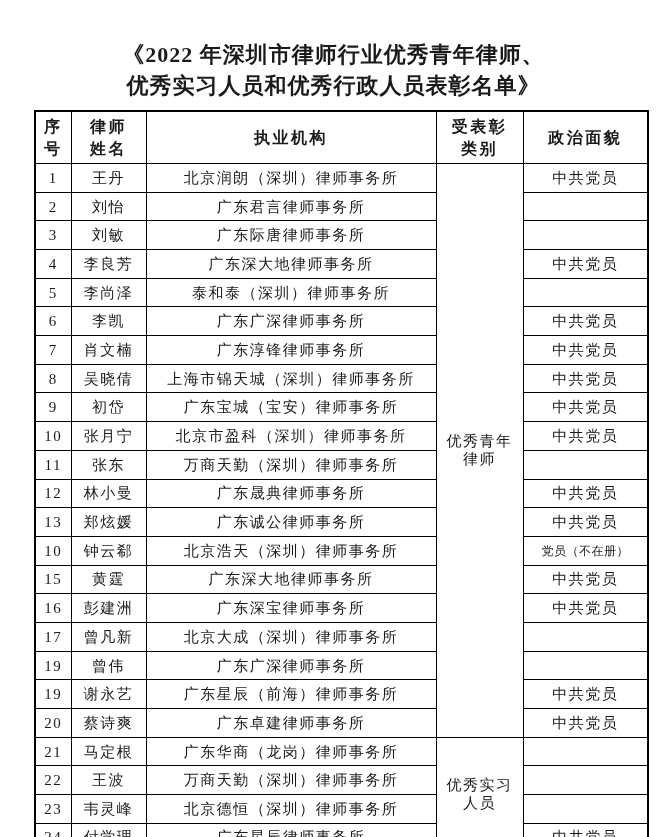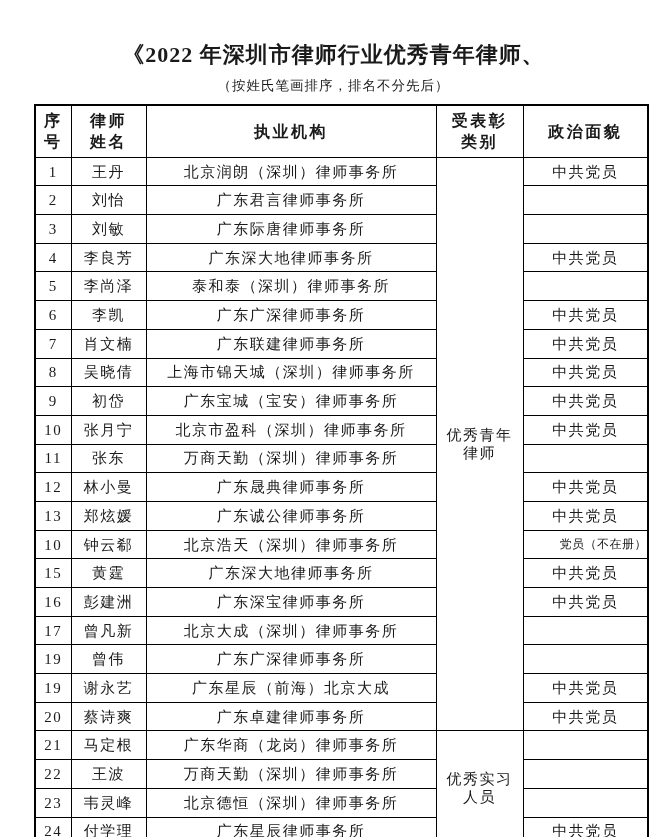--- a/index.html
+++ b/index.html
@@ -55,30 +55,30 @@
     line-height: 1.2;
     font-weight: normal;
   }
   .col-index    { width: 36px; }
   .col-name     { width: 75px; }
   .col-firm     { width: 290px; }
   .col-category { width: 87px; }
   .col-political{ width: 125px; }
   td.c-index { letter-spacing: 0; }
   td.c-category { line-height: 1.5; }
-  td.c-political.small { font-size: 12px; letter-spacing: 0.5px; text-align: right; }
+  td.c-political.small { font-size: 12px; letter-spacing: 0.5px; }
 </style>
 </head>
 <body>
 
 <div class="page">
   <div class="doc-title">
     <div>《2022 年深圳市律师行业优秀青年律师、</div>
+    <div>优秀实习人员和优秀行政人员表彰名单》</div>
   </div>
-  <div class="doc-subtitle">（按姓氏笔画排序，排名不分先后）</div>
 
   <table class="roster">
     <colgroup>
       <col class="col-index">
         <col class="col-name">
         <col class="col-firm">
         <col class="col-category">
         <col class="col-political">
     </colgroup>
     <thead>
@@ -128,21 +128,21 @@
         </tr>
         <tr>
           <td class="c-index">6</td>
           <td class="c-name">李凯</td>
           <td class="c-firm">广东广深律师事务所</td>
           <td class="c-political">中共党员</td>
         </tr>
         <tr>
           <td class="c-index">7</td>
           <td class="c-name">肖文楠</td>
-          <td class="c-firm">广东联建律师事务所</td>
+          <td class="c-firm">广东淳锋律师事务所</td>
           <td class="c-political">中共党员</td>
         </tr>
         <tr>
           <td class="c-index">8</td>
           <td class="c-name">吴晓倩</td>
           <td class="c-firm">上海市锦天城（深圳）律师事务所</td>
           <td class="c-political">中共党员</td>
         </tr>
         <tr>
           <td class="c-index">9</td>
@@ -200,21 +200,21 @@
         </tr>
         <tr>
           <td class="c-index">19</td>
           <td class="c-name">曾伟</td>
           <td class="c-firm">广东广深律师事务所</td>
           <td class="c-political"></td>
         </tr>
         <tr>
           <td class="c-index">19</td>
           <td class="c-name">谢永艺</td>
-          <td class="c-firm">广东星辰（前海）北京大成</td>
+          <td class="c-firm">广东星辰（前海）律师事务所</td>
           <td class="c-political">中共党员</td>
         </tr>
         <tr>
           <td class="c-index">20</td>
           <td class="c-name">蔡诗爽</td>
           <td class="c-firm">广东卓建律师事务所</td>
           <td class="c-political">中共党员</td>
         </tr>
         <tr>
           <td class="c-index">21</td>

